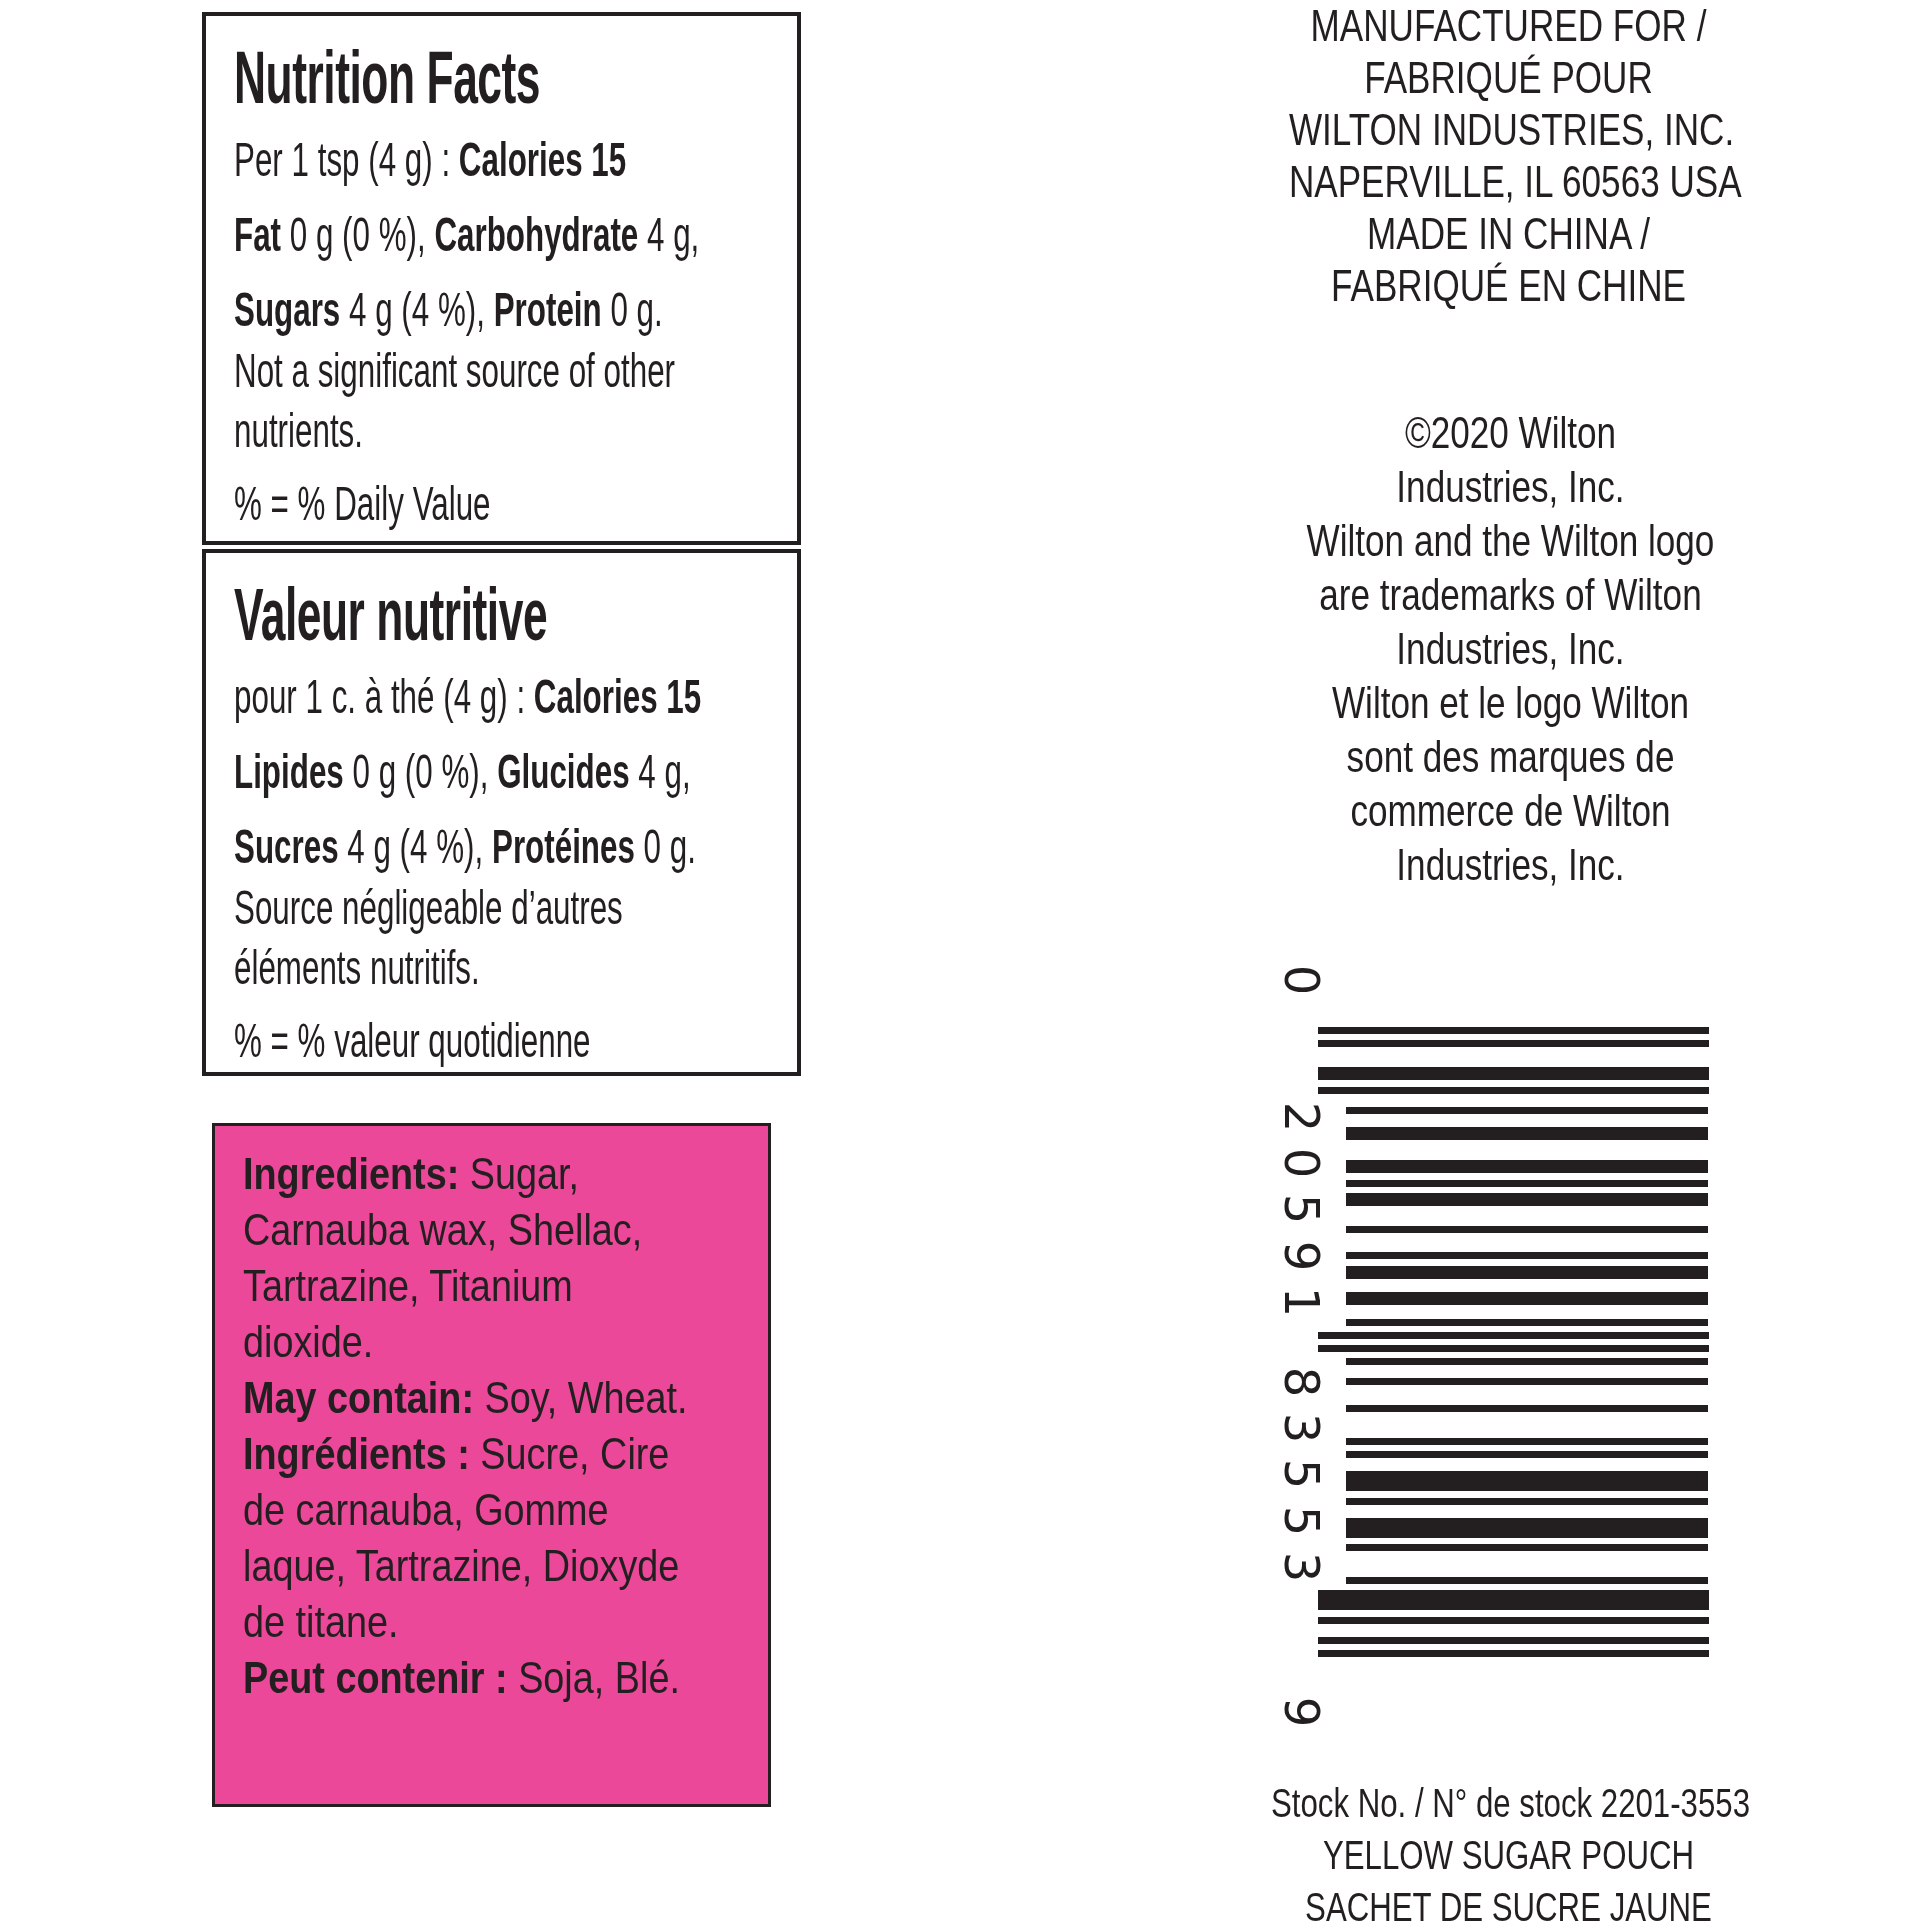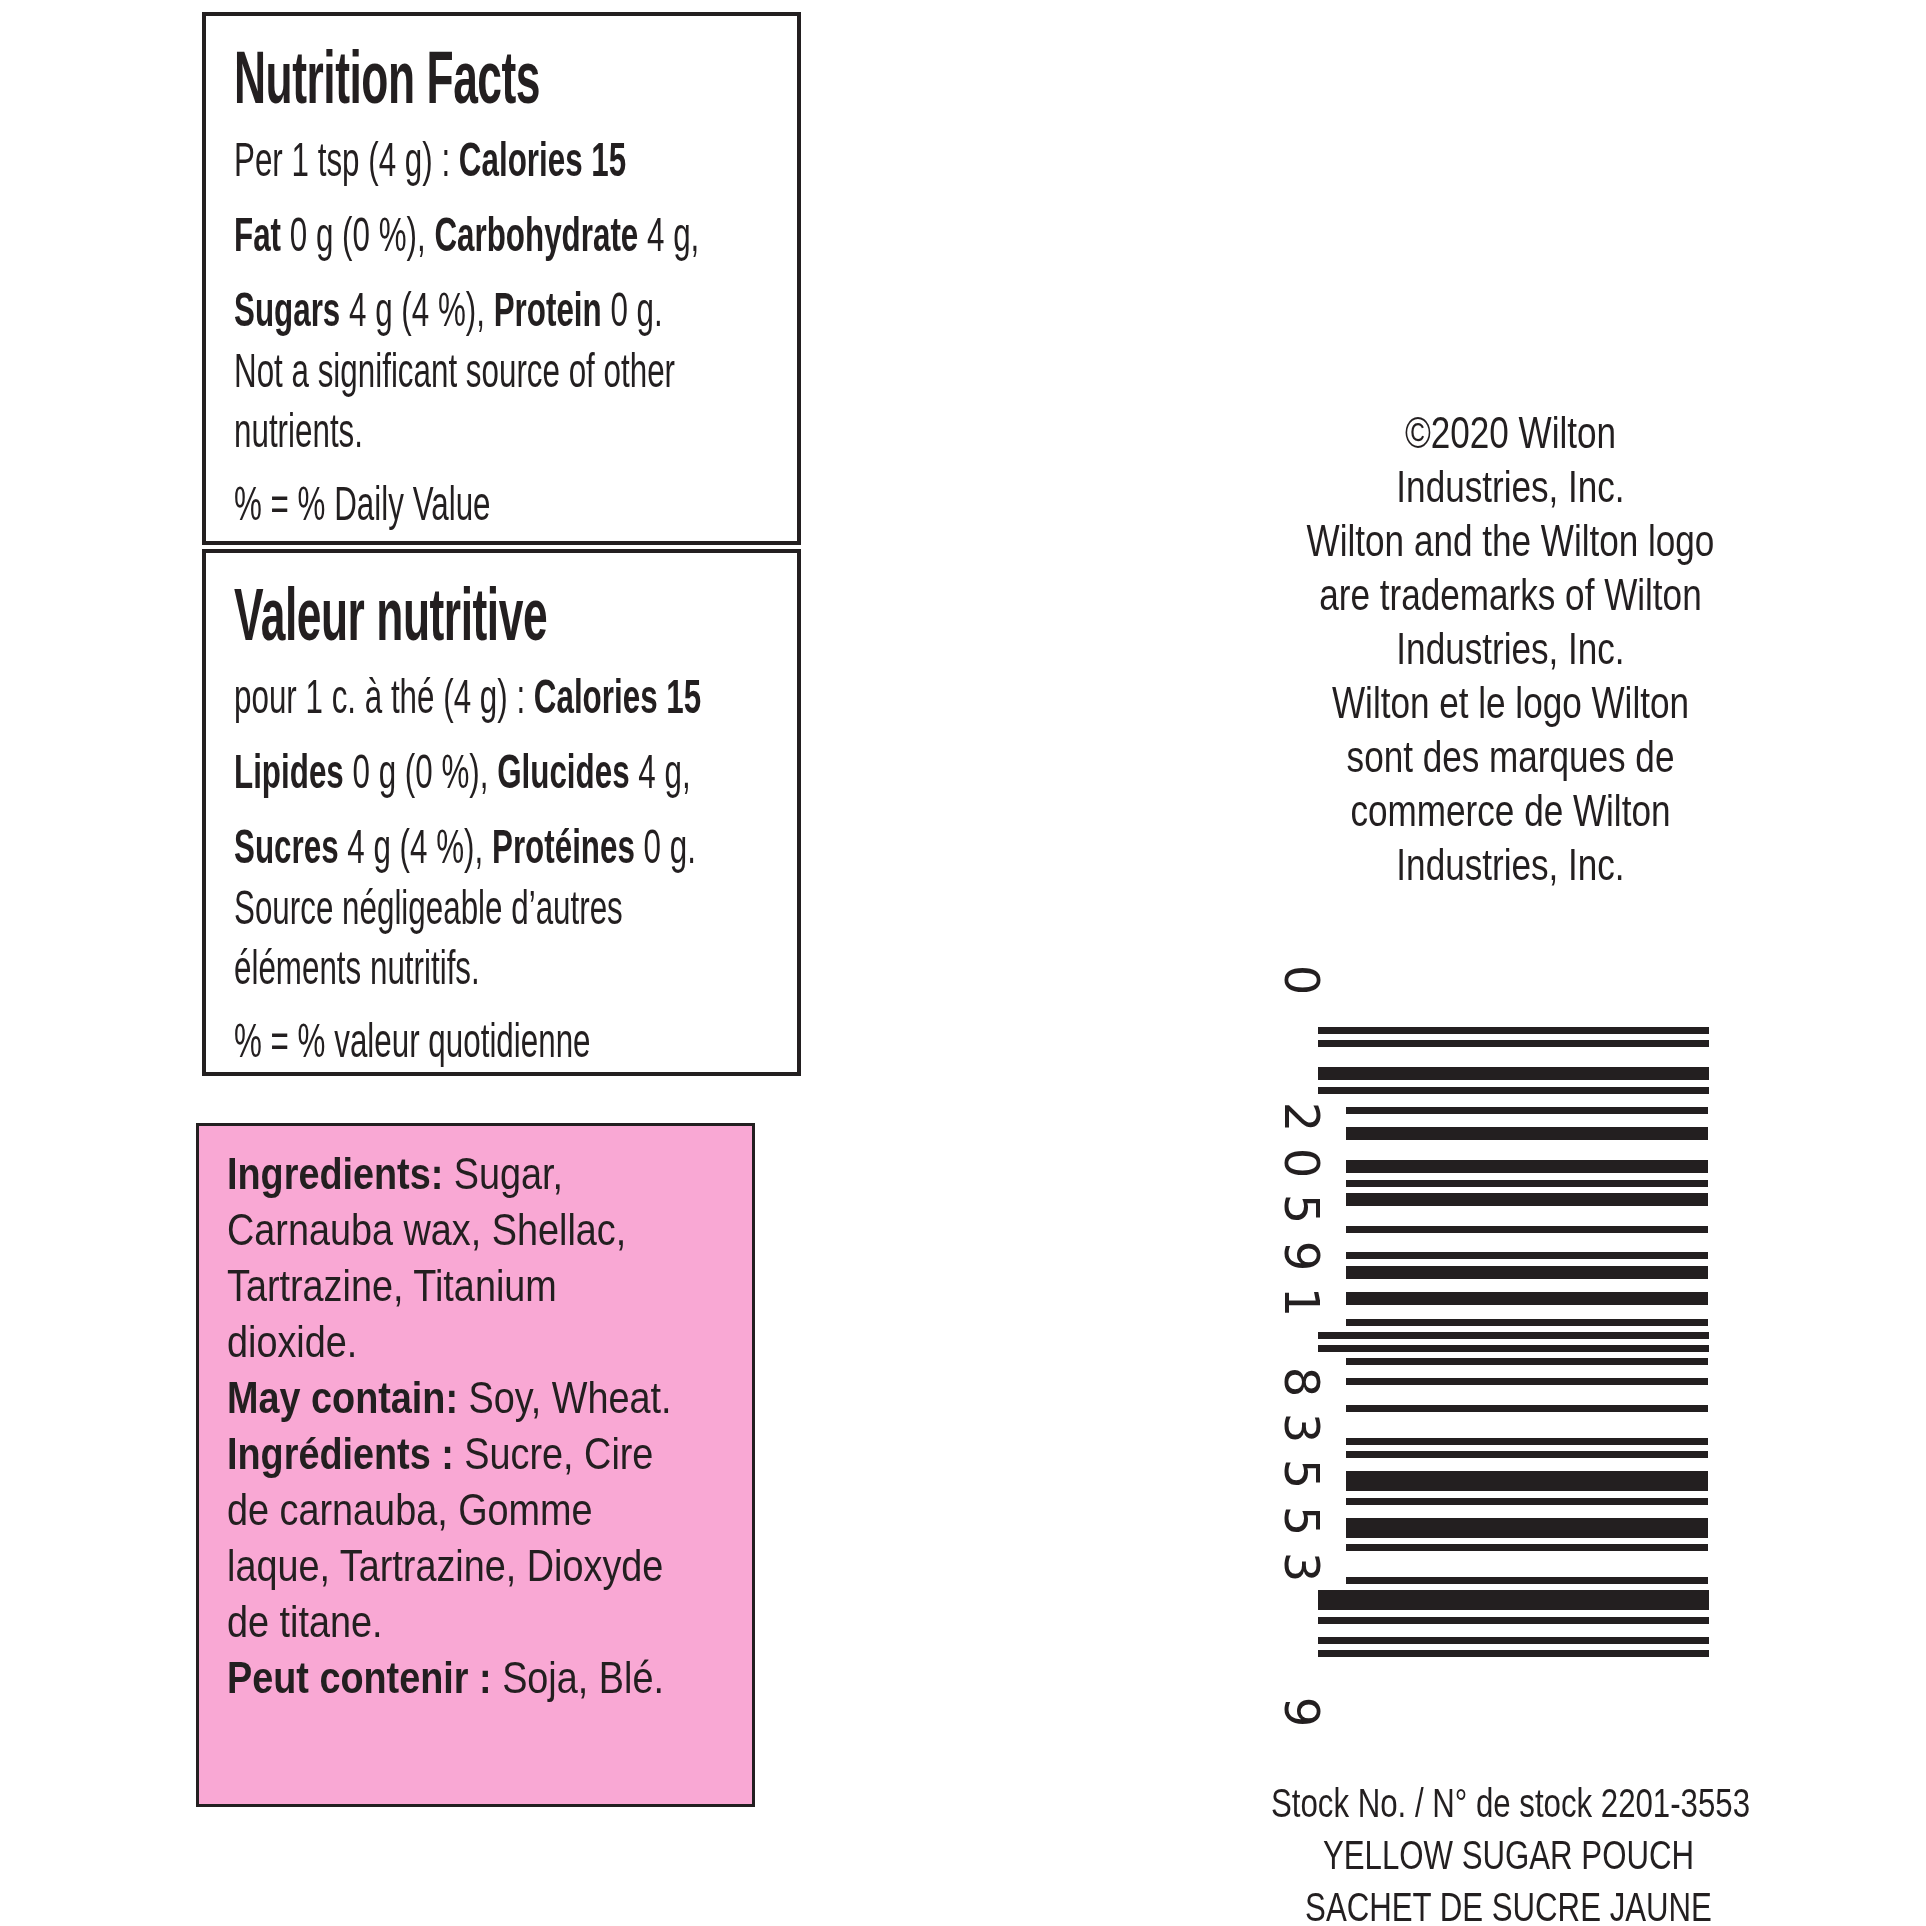--- a/index.html
+++ b/index.html
@@ -16,22 +16,22 @@
             letter-spacing:-0.8px;transform:scaleX(0.60);transform-origin:left center;
             white-space:nowrap;}
   .tline{white-space:nowrap;}
   .tline .b{font-weight:bold;}
   .nfbox .nf-lines .tline{font-size:49px;transform:scaleX(0.64);transform-origin:left center;}
   .nf-lines .tline:nth-child(-n+3){line-height:75px;}
   .nf-lines .tline:nth-child(n+4){line-height:60px;}
   .nf-lines .tline:nth-child(4){margin-top:-7.7px;}
   .nf-lines .tline:nth-child(6){line-height:74px;margin-top:6.2px;}
 
-  .ingbox{position:absolute;left:196px;top:1123px;width:559px;height:684px;
-          border:3.1px solid var(--ink);box-sizing:border-box;padding:20px 6.2px 0 28px;background:#f9a8d4;}
+  .ingbox{position:absolute;left:212px;top:1123px;width:559px;height:684px;
+          border:3.1px solid var(--ink);box-sizing:border-box;padding:20px 6.2px 0 28px;background:#ec4899;}
   .ingbox .tline{font-size:45px;line-height:56px;transform:scaleX(0.84);transform-origin:left center;}
 
   
   .rtext{position:absolute;text-align:center;}
   .blockA{left:1227px;top:0;width:563px;}
   .blockA .tline{font-size:45px;line-height:52px;transform:scaleX(0.78);transform-origin:center center;}
   .blockB{left:1229px;top:406px;width:563px;}
   .blockB .tline{font-size:45px;line-height:54px;transform:scaleX(0.78);transform-origin:center center;}
   .stock{left:1204px;top:1777px;width:609px;}
   .stock .tline{font-size:40px;line-height:52px;transform:scaleX(0.78);transform-origin:center center;}
@@ -79,20 +79,28 @@
         <div class="tline"><span>dioxide.</span></div>
         <div class="tline"><span class="b">May contain:</span><span> Soy, Wheat.</span></div>
         <div class="tline"><span class="b">Ingrédients :</span><span> Sucre, Cire</span></div>
         <div class="tline"><span>de carnauba, Gomme</span></div>
         <div class="tline"><span>laque, Tartrazine, Dioxyde</span></div>
         <div class="tline"><span>de titane.</span></div>
         <div class="tline"><span class="b">Peut contenir :</span><span> Soja, Blé.</span></div>
       </div>
   </section>
 
+  <div class="rtext blockA">
+      <div class="tline">MANUFACTURED FOR /</div>
+      <div class="tline">FABRIQUÉ POUR</div>
+      <div class="tline">WILTON INDUSTRIES, INC.</div>
+      <div class="tline">NAPERVILLE, IL 60563 USA</div>
+      <div class="tline">MADE IN CHINA /</div>
+      <div class="tline">FABRIQUÉ EN CHINE</div>
+    </div>
 
   <div class="rtext blockB">
       <div class="tline">©2020 Wilton</div>
       <div class="tline">Industries, Inc.</div>
       <div class="tline">Wilton and the Wilton logo</div>
       <div class="tline">are trademarks of Wilton</div>
       <div class="tline">Industries, Inc.</div>
       <div class="tline">Wilton et le logo Wilton</div>
       <div class="tline">sont des marques de</div>
       <div class="tline">commerce de Wilton</div>

